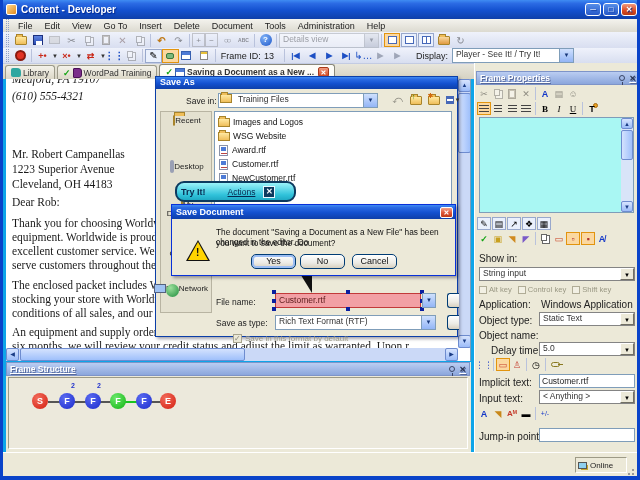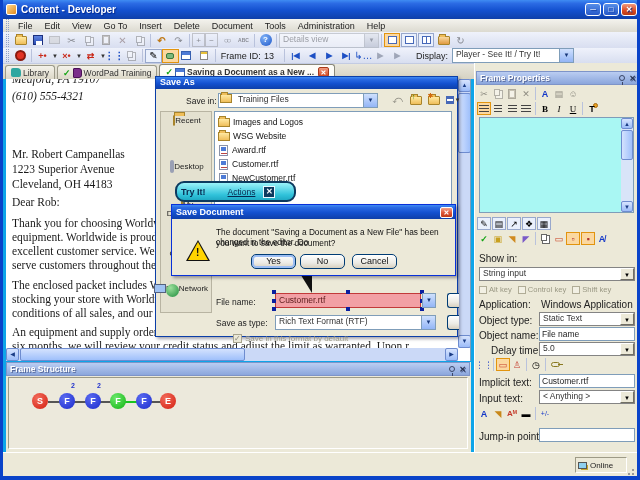--- a/index.html
+++ b/index.html
@@ -100,21 +100,21 @@
   #tryit .t{font-size:9px;font-weight:bold;color:#06294F;flex:none;}
   #tryit .a{font-size:8.5px;color:#06294F;text-decoration:underline;margin-left:22px;flex:none;}
   #tryit .x{width:12px;height:12px;margin-left:8px;background:#0D3A5F;border:1px solid #E8F8FF;color:#fff;
             font-size:8px;line-height:10px;text-align:center;font-weight:bold;}
   .warn{width:0;height:0;border-left:12px solid transparent;border-right:12px solid transparent;border-bottom:21px solid #111;position:relative;}
   .warn:before{content:"";position:absolute;left:-10px;top:2px;border-left:10px solid transparent;border-right:10px solid transparent;border-bottom:18px solid #FFD400;}
   .warn .ex{position:absolute;left:-2px;top:7px;font-size:10px;font-weight:bold;color:#111;z-index:2;}
   
   #fpp{left:471px;top:63px;width:166px;height:389px;background:#ECE9D8;border-left:1px solid #fff;}
   .phead{height:14px;background:linear-gradient(#BACDF2,#8BA6DC);display:flex;align-items:center;
-         font-size:8.5px;font-weight:bold;color:#fff;text-shadow:1px 1px 0 #56699C;padding:0 3px;border:1px solid #7E94C8;}
+         font-size:8.5px;font-weight:bold;color:#fff;text-shadow:1px 1px 0 #56699C;padding:0 3px;border:1px solid #7E94C8;text-decoration:underline;}
   .pinic{width:6px;height:6px;border:1px solid #3A4668;border-radius:50%;position:relative;margin:0 4px;}
   .pinic:after{content:"";position:absolute;left:2px;top:6px;width:1px;height:3px;background:#3A4668;}
   .phx{font-size:8px;color:#2A3450;font-weight:bold;}
   .mi{width:14px;height:13px;display:flex;align-items:center;justify-content:center;font-size:9px;flex:none;}
   .alix{width:10px;height:8px;background:repeating-linear-gradient(#444 0 1px,transparent 1px 3px);}
   .selbox{border:1px solid #E2940E;background:#FBD8A0;}
   .cyan{background:#A9F7F3;border:1px solid #7F9DB9;}
   .plbl{font-size:10px;color:#222;white-space:nowrap;}
   .keyic{width:9px;height:5px;border:1px solid #8A7A20;border-radius:3px;position:relative;}
   .keyic:after{content:"";position:absolute;right:-4px;top:1px;width:5px;height:1px;background:#8A7A20;}
@@ -545,23 +545,20 @@
     <span class="plbl ab" style="left:4px;top:236px;">Application:</span>
     <span class="plbl ab" style="left:66px;top:236px;">Windows Application</span>
 
     <span class="plbl ab" style="left:4px;top:252px;">Object type:</span>
     <span class="comb ab" style="left:64px;top:249px;width:96px;height:14px;border:1px solid #848484;">
       <span class="val">Static Text</span>
       <span class="cbtn2">▼</span>
     </span>
 
     <span class="plbl ab" style="left:4px;top:267px;">Object name:</span>
-    <span class="inp ab" style="left:64px;top:264px;width:96px;height:14px;">
-        <span>File name</span>
-      </span>
 
     <span class="plbl ab" style="left:16px;top:282px;">Delay time (s):</span>
     <span class="comb ab" style="left:64px;top:279px;width:96px;height:14px;border:1px solid #848484;">
       <span class="val">5.0</span>
       <span class="cbtn2">▼</span>
     </span>
 
     <div class="ab" style="left:2px;top:295px;display:flex;align-items:center;">
       <span class="mi" style="color:#1538C8;">⋮⋮</span>
       <span class="sep"></span>

